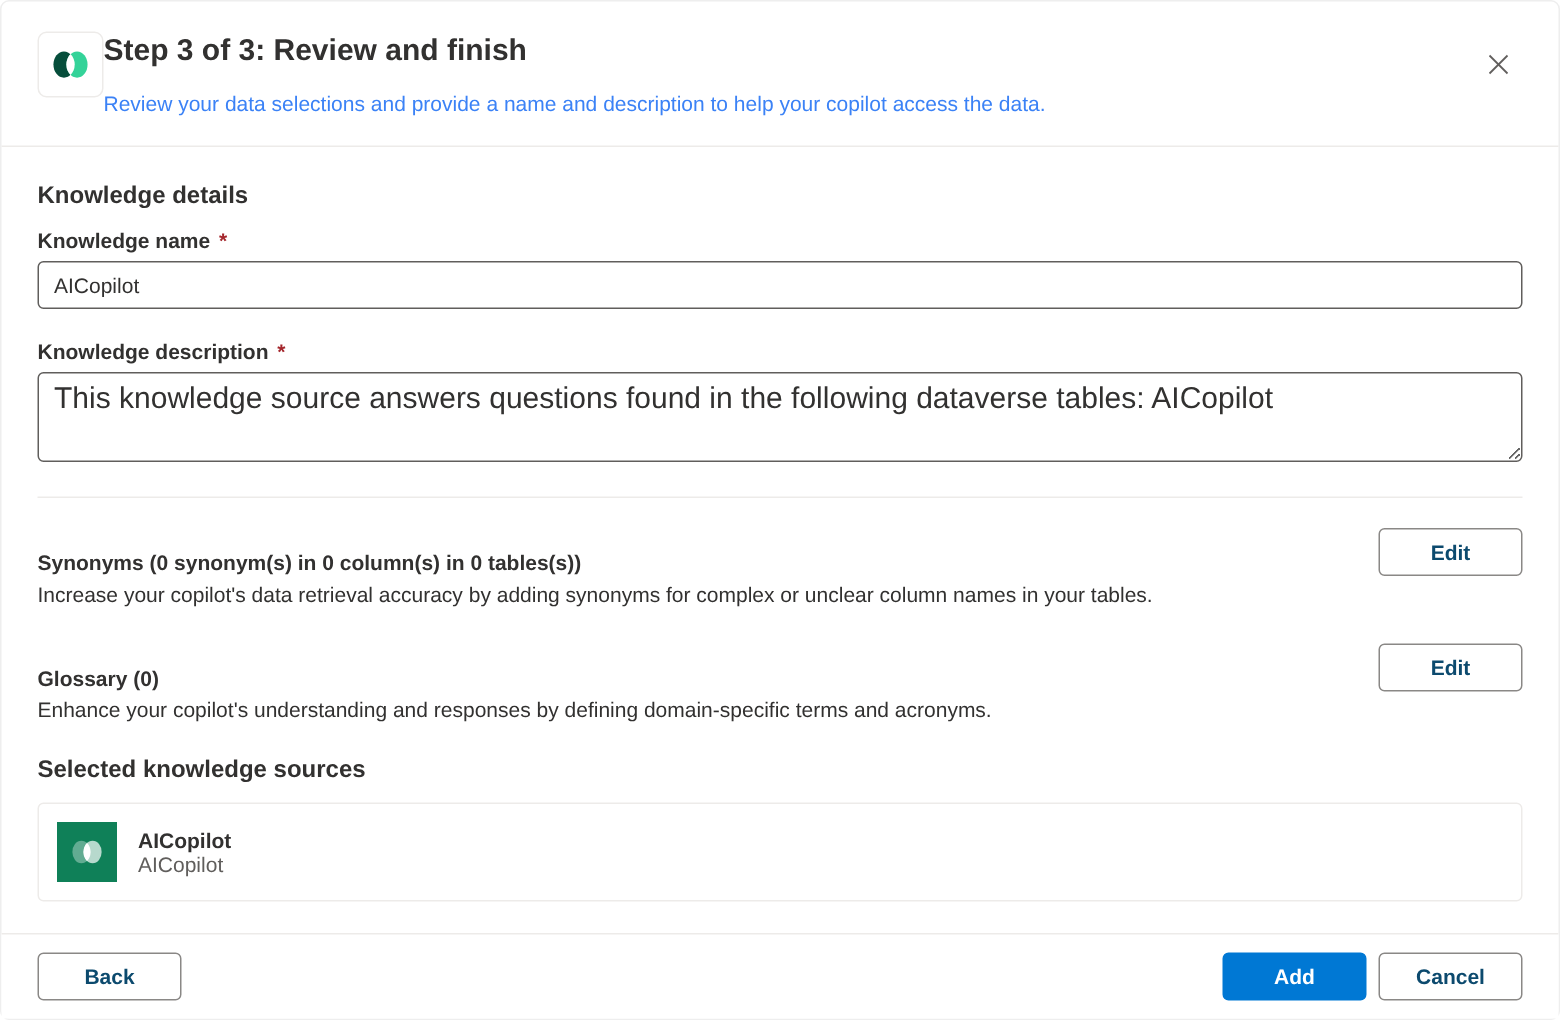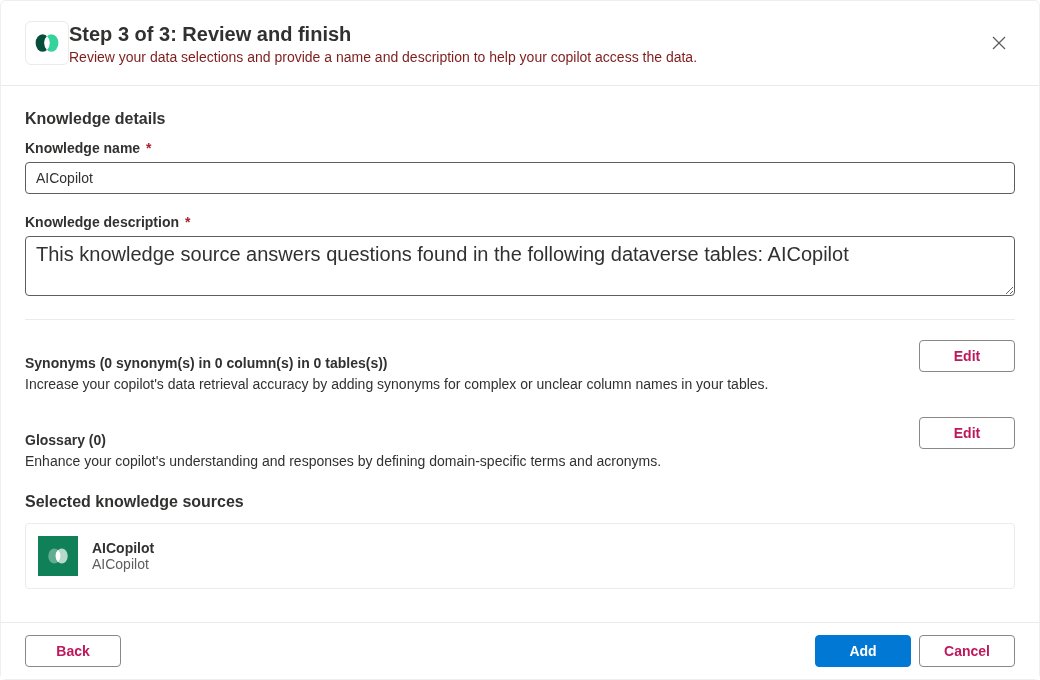--- a/index.html
+++ b/index.html
@@ -45,22 +45,22 @@
     .dv-svg { width: 28px; height: 28px; }
     .header-text { flex: 1; }
     .header-title {
       font-size: 20px;
       font-weight: 600;
       color: #323130;
       line-height: 1.3;
     }
     .header-subtitle {
       font-size: 14px;
-      color: #7f1d1d;
-      margin-top: 2px;
+      color: #3b82f6;
+      margin-top: 14px;
     }
     .close-btn {
       width: 32px;
       height: 32px;
       background: transparent;
       border: none;
       cursor: pointer;
       display: flex;
       align-items: center;
       justify-content: center;
@@ -137,21 +137,21 @@
     .btn {
       height: 32px;
       padding: 0 20px;
       border-radius: 4px;
       font-size: 14px;
       font-weight: 600;
       font-family: inherit;
       cursor: pointer;
       border: 1px solid #8a8886;
       background: #ffffff;
-      color: #be185d;
+      color: #0c4a6e;
       min-width: 96px;
     }
     .btn-primary {
       background: #0078d4;
       border: 1px solid #0078d4;
       color: #ffffff;
     }
     .selected-source {
       border: 1px solid #edebe9;
       border-radius: 4px;

